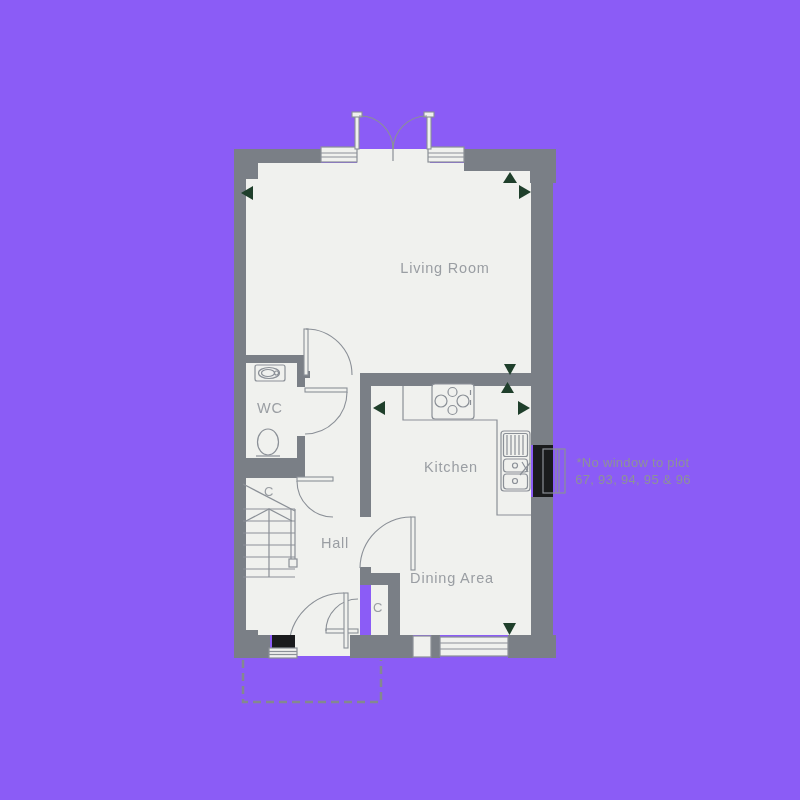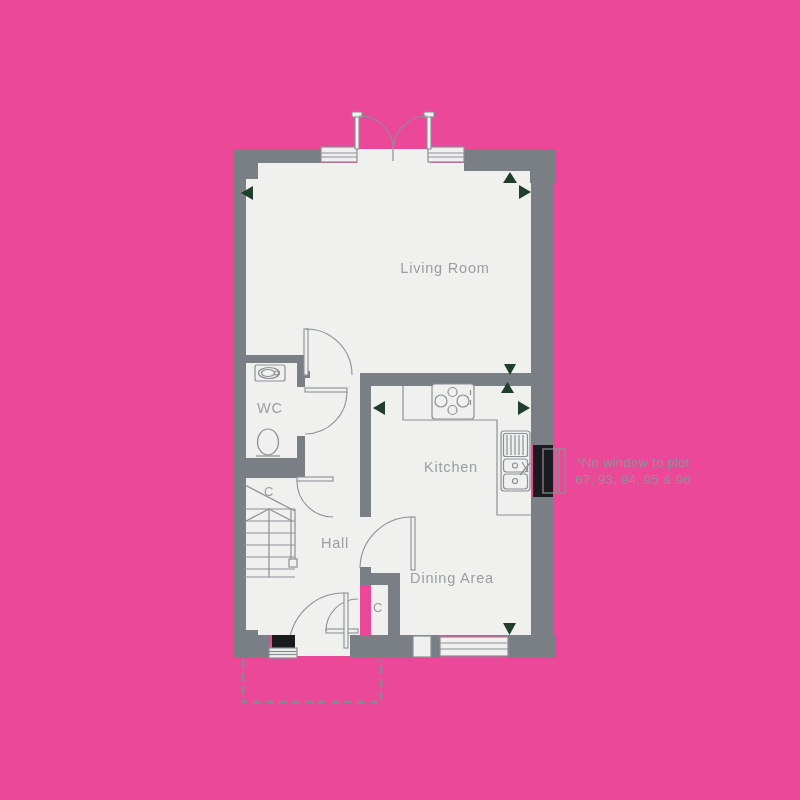--- a/index.html
+++ b/index.html
@@ -1,16 +1,16 @@
 <!DOCTYPE html>
 <html><head>
 <meta charset="utf-8">
 <style>
   html,body{margin:0;padding:0;background:#000;width:800px;height:800px;overflow:hidden;}
-  .stage{position:relative;width:800px;height:800px;background:#ec4899;font-family:"Liberation Sans",sans-serif;}
+  .stage{position:relative;width:800px;height:800px;background:#8b5cf6;font-family:"Liberation Sans",sans-serif;}
   svg text{font-family:"Liberation Sans","DejaVu Sans",sans-serif;}
   .room-label{fill:#9a9ea3;font-size:14.5px;letter-spacing:0.8px;}
   .cup-label{fill:#9a9ea3;font-size:13px;letter-spacing:0.5px;}
   .note-label{fill:#8e9298;font-size:13px;letter-spacing:0.3px;}
   .wall{fill:#7a7f86;}
   .floor{fill:#f0f1ee;}
   .fix{stroke:#8b9097;fill:none;stroke-width:1.2;}
   .fixf{stroke:#8b9097;fill:#f0f1ee;stroke-width:1.2;}
   .arc{stroke:#8b9097;fill:none;stroke-width:1.1;}
   .leaf{stroke:#8b9097;fill:#f0f1ee;stroke-width:1.1;}

